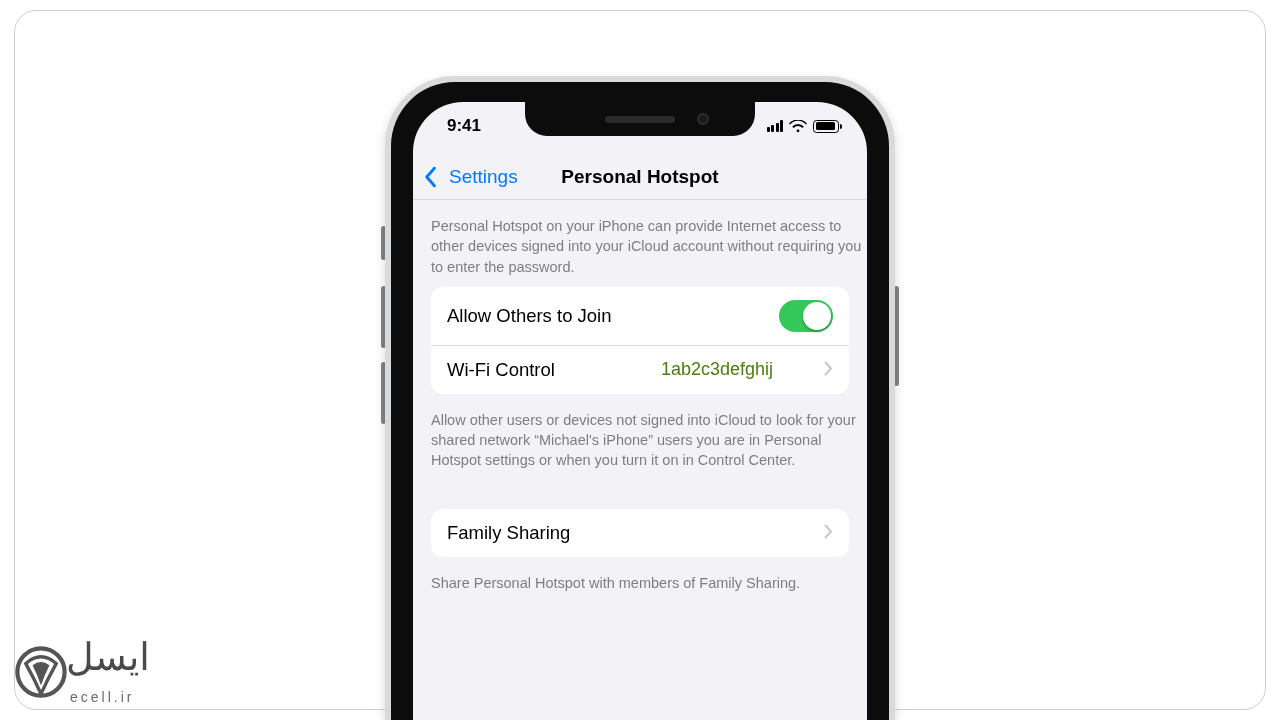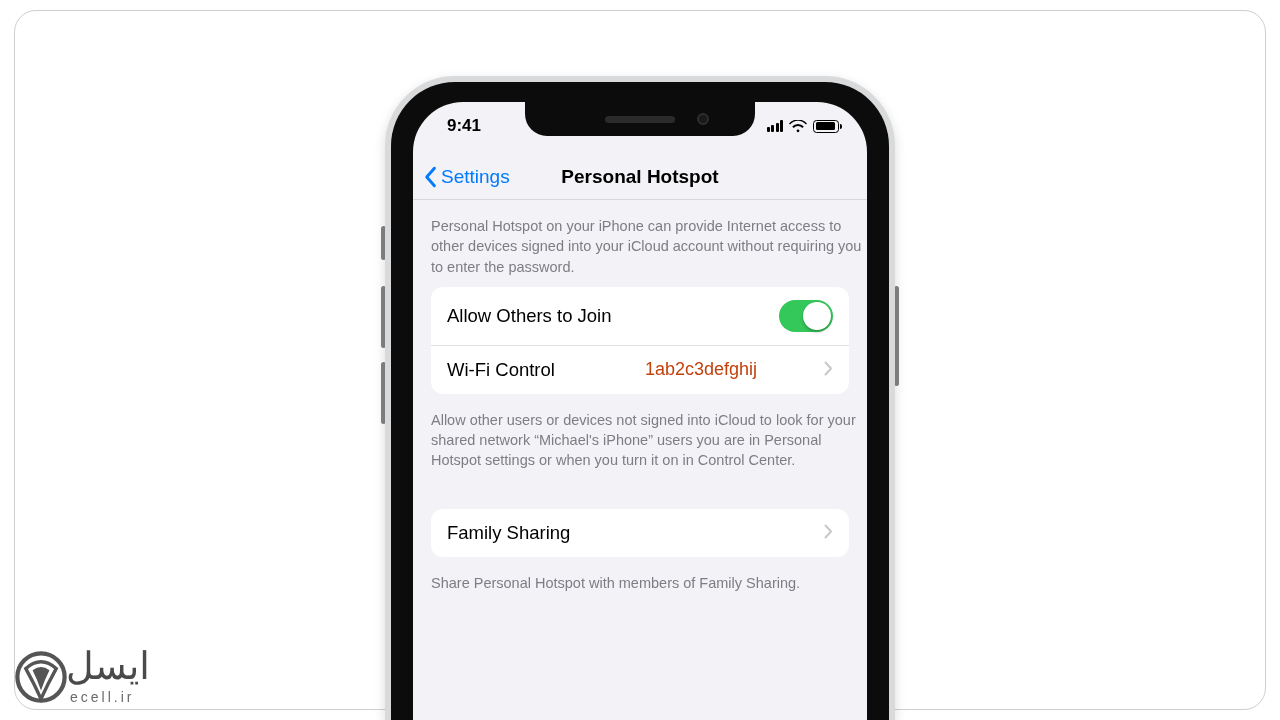--- a/index.html
+++ b/index.html
@@ -24,21 +24,21 @@
     pointer-events: none;
   }
   .watermark .wm-icon {
     width: 54px; height: 54px;
   }
   .watermark .wm-text {
     display: flex; flex-direction: column; line-height: .9;
     margin-left:-2px;
   }
   .watermark .wm-top { font-size: 38px; font-weight: 400; font-family: Liberation Sans, sans-serif;}
-  .watermark .wm-bottom { font-size: 14px; letter-spacing: 3px; color:#6a6a6a; margin-left:4px; margin-top:8px;}
+  .watermark .wm-bottom { font-size: 14px; letter-spacing: 3px; color:#6a6a6a; margin-left:4px; margin-top:17px;}
 
   
   .phone {
     position: absolute;
     left: 50%; top: 76px;
     transform: translateX(-50%);
     width: 510px; height: 644px; 
   }
   .phone-outer {
     position: absolute; inset: 0;
@@ -106,21 +106,21 @@
   .battery .fill{ position:absolute; left:1.5px; top:1.5px; bottom:1.5px; width:19px; background:#000; border-radius:1.5px;}
 
   
   .navbar {
     position:absolute; top:52px; left:0; right:0; height:46px;
     border-bottom: 0.5px solid #d7d7dc;
     display:flex; align-items:center; justify-content:center;
   }
   .nav-back {
     position:absolute; left:10px; top:50%; transform:translateY(-50%);
-    display:flex; align-items:center; gap:4px;
+    display:flex; align-items:center; gap:12px;
     color:#007aff; font-size:19px; cursor:pointer;
   }
   .nav-back svg { stroke:#007aff; }
   .nav-title { font-size:19px; font-weight:600; color:#000; }
 
   
   .content {
     position:absolute; top:98px; left:0; right:0; bottom:0;
     overflow:hidden; padding: 0;
   }
@@ -131,21 +131,21 @@
   .group {
     margin: 0 18px; background:#fff; border-radius:12px;
     overflow:hidden;
   }
   .cell {
     display:flex; align-items:center; justify-content:space-between;
     padding: 13px 16px; font-size:18.5px; color:#000;gap:43px;
   }
   .cell + .cell { border-top: 0.5px solid #e1e1e5; }
   .cell .label { flex:0 0 auto; }
-  .cell .value { color:#c2410c; font-size:18px; margin-left:auto; margin-right:24px;}
+  .cell .value { color:#4d7c0f; font-size:18px; margin-left:auto; margin-right:8px;}
   .chevron svg { stroke:#c7c7cc; }
   .switch {
     width:54px; height:32px; background:#34c759; border-radius:16px; position:relative;
   }
   .switch .knob {
     position:absolute; right:2px; top:2px; width:28px; height:28px; background:#fff; border-radius:50%;
     box-shadow: 0 2px 3px rgba(0,0,0,0.25), 0 0 0 .5px rgba(0,0,0,0.04);
   }
   .spacer-sm { height:28px; }
   .spacer-xs { height:10px; }

